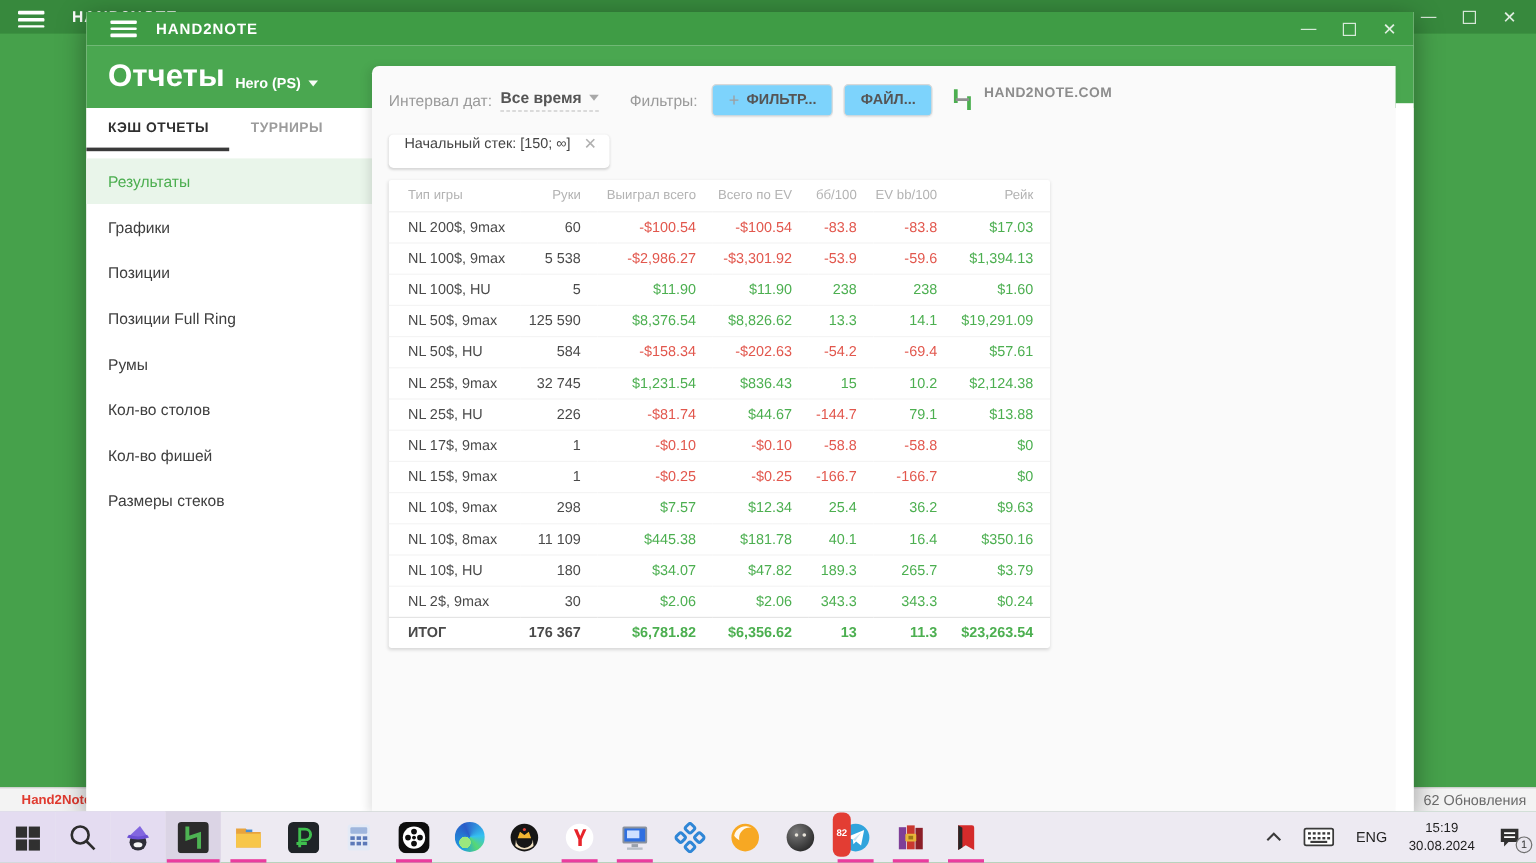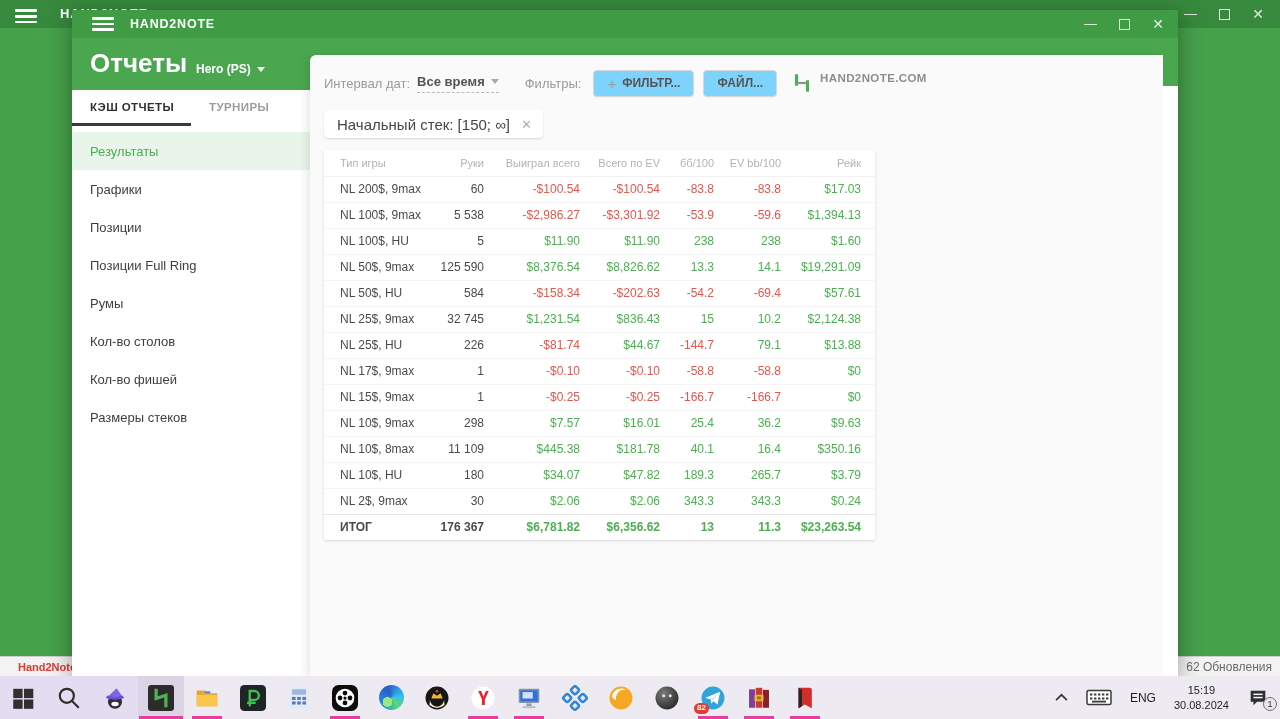--- a/index.html
+++ b/index.html
@@ -53,21 +53,21 @@
   .date-value .caret-down{border-top-color:#a8a8a8}
   .filters-label{margin-left:26px;margin-right:12px}
   .btn{display:flex;align-items:center;gap:6px;background:#7dd3fc;border:1px solid #d8d8d8;border-radius:4px;height:27px;padding:0 13px;font-size:12px;font-weight:bold;color:#555;cursor:default;box-shadow:0 1px 1px rgba(0,0,0,.04)}
   .btn + .btn{margin-left:9px}
   .plus-icon{color:#9e9e9e;font-size:15px;font-weight:normal}
   .plus-icon::before{content:"+"}
   .brand{display:flex;align-items:flex-start;gap:7px;margin-left:14px}
   .brand-text{color:#8d8d8d;font-weight:bold;font-size:11.5px;letter-spacing:.4px}
 
   .chip-row{position:absolute;left:14px;top:55px}
-  .chip{display:inline-flex;align-items:center;background:#fff;border-radius:4px;height:28px;padding:0 11px 0 13px;font-size:15px;color:#454545;box-shadow:0 1px 2px rgba(0,0,0,.14);cursor:default}
+  .chip{display:inline-flex;background:#fff;border-radius:4px;height:28px;padding:0 11px 0 13px;font-size:12px;color:#454545;box-shadow:0 1px 2px rgba(0,0,0,.14);cursor:default}
   .chip-x{color:#b0b0b0;font-size:13px;margin-left:11px;cursor:default}
   .chip-x::before{content:"\2715"}
 
   
   .tablewrap{position:absolute;left:14px;top:95px;width:551px;background:#fff;border-radius:2px;box-shadow:0 1px 3px rgba(0,0,0,.14)}
   table{border-collapse:collapse;table-layout:fixed;width:551px}
   th{font-size:11px;font-weight:normal;color:#b3b3b3;height:26px;border-bottom:1px solid #f1f1f1}
   td{font-size:12px;height:26px}
   .l{text-align:left;padding-left:16px}
   .r{text-align:right;padding-right:14px}
@@ -80,21 +80,21 @@
   
   .taskbar{position:absolute;left:0;right:0;bottom:0;height:43px;background:#edeaf2;z-index:5;display:flex;align-items:stretch}
   .tb-left{display:flex}
   .tb-btn{position:relative;width:46px;display:flex;align-items:center;justify-content:center;cursor:default}
   .tb-left .tb-btn:nth-child(-n+3){background:#e4dcf1}
   .tb-btn.tb-active{background:#dbd4e5}
   .tb-ic{width:26px;height:26px;display:flex;align-items:center;justify-content:center}
   .tb-ic svg{width:26px;height:26px;display:block}
   .runbar{position:absolute;bottom:0;left:8px;right:8px;height:3.5px;background:#ea3c9e}
   .tb-btn.tb-active .runbar{left:1px;right:1px}
-  .tb-badge{position:absolute;left:4px;bottom:5px;background:#e33d33;color:#fff;font-size:8px;font-weight:bold;border-radius:6px;padding:1px 3px;line-height:1.1}
+  .tb-badge{position:absolute;left:4px;bottom:5px;background:#e33d33;color:#fff;font-size:8px;font-weight:bold;border-radius:6px;padding:14px 3px;line-height:1.1}
   .edge-ball{width:25px;height:25px;border-radius:50%;background:radial-gradient(circle at 34% 68%,#9be87f 0 20%,rgba(0,0,0,0) 21%),conic-gradient(from 210deg,#1e9fe0,#2a5cc8 35%,#35c1f1 65%,#57d873 82%,#1e9fe0)}
 
   .tray{margin-left:auto;display:flex;align-items:center;padding-right:4px;gap:4px}
   .tray-item{display:flex;align-items:center;justify-content:center;height:100%;padding:0 7px;cursor:default}
   .tray-lang{font-size:12px;color:#1f1f1f}
   .tray-clock{font-size:11px;color:#1f1f1f;text-align:center;line-height:1.3}
   .tray-note{position:relative}
   .note-badge{position:absolute;right:-1px;bottom:8px;width:14px;height:14px;border:1.4px solid #6f6f6f;border-radius:50%;background:#e9e6ee;color:#333;font-size:9px;display:flex;align-items:center;justify-content:center}
 </style>
 </head>
@@ -292,21 +292,21 @@
               <td class="r neg">-$0.25</td>
               <td class="r neg">-$0.25</td>
               <td class="r neg">-166.7</td>
               <td class="r neg">-166.7</td>
               <td class="r pos">$0</td>
             </tr>
             <tr>
               <td class="l plain">NL 10$, 9max</td>
               <td class="r plain">298</td>
               <td class="r pos">$7.57</td>
-              <td class="r pos">$16.01</td>
+              <td class="r pos">$12.34</td>
               <td class="r pos">25.4</td>
               <td class="r pos">36.2</td>
               <td class="r pos">$9.63</td>
             </tr>
             <tr>
               <td class="l plain">NL 10$, 8max</td>
               <td class="r plain">11 109</td>
               <td class="r pos">$445.38</td>
               <td class="r pos">$181.78</td>
               <td class="r pos">40.1</td>

